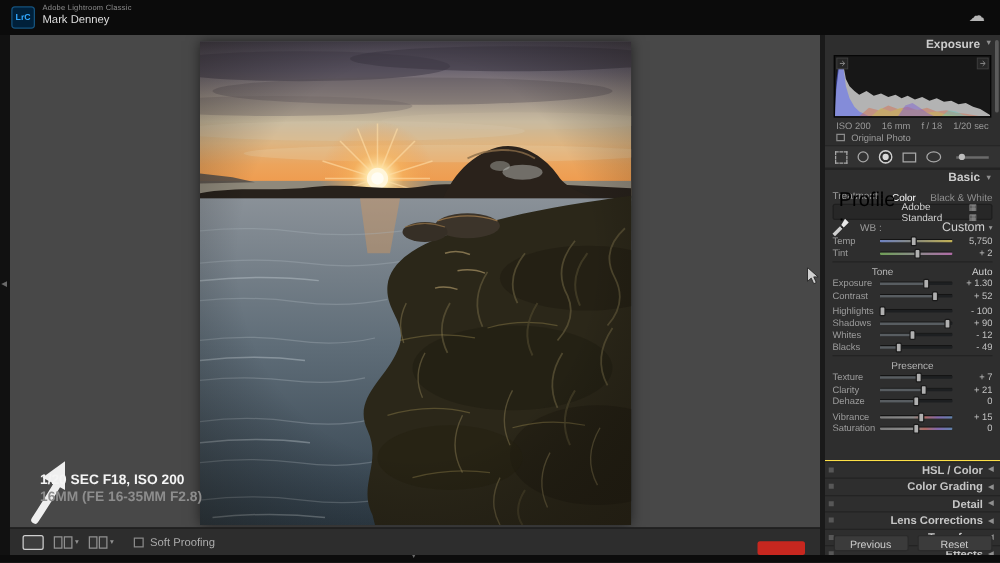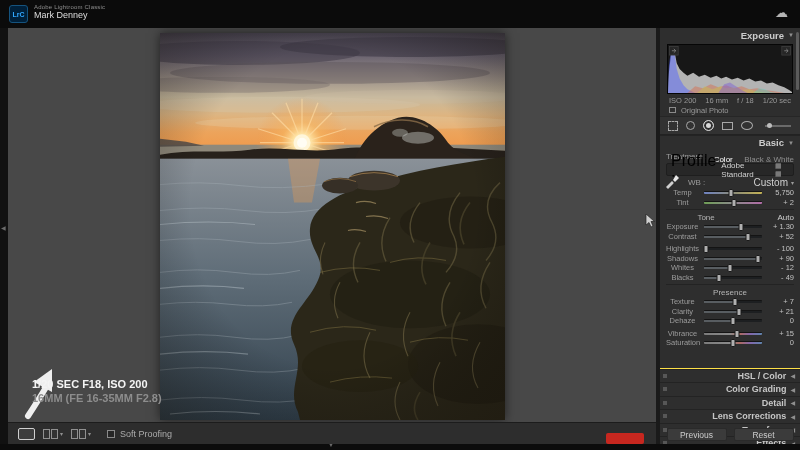--- a/index.html
+++ b/index.html
@@ -91,21 +91,21 @@
                 display:flex; align-items:center; padding:0 4px; margin:1px 0; }
   #profilebox .pv { font-size:8px; color:#d2d2d2; margin-left:0; }
   #profilebox .grid { margin-left:auto; font-size:7px; color:#9a9a9a; }
   #wbrow { position:relative; }
   #wbrow .wblab { margin-left:22px; }
   #wbrow .wbval { margin-left:auto; font-size:10px; color:#cfcfcf; }
   #wbrow .dd { font-size:6px; color:#9a9a9a; margin-left:3px; }
   #dropper { position:absolute; left:-2px; top:-4px; }
 
   .srow { display:flex; align-items:center; height:9.5px; }
-  .srow .slbl { width:38px; text-align:center; font-size:7.5px; color:#9c9c9c; padding-right:5px; }
+  .srow .slbl { width:38px; text-align:left; font-size:7.5px; color:#9c9c9c; padding-right:5px; }
   .strack { position:relative; width:58px; height:3px; background:#1d1f21; border-radius:1px;
             border-top:1px solid #141414; }
   .strack .fill { position:absolute; left:0; top:0; height:100%; background:#585d61; }
   .strack .knob { position:absolute; top:-3px; width:5px; height:8px; background:#b0b0b0;
                   border:1px solid #1a1a1a; border-radius:1.5px; transform:translateX(-50%); }
   .track-temp { background:linear-gradient(90deg,#6f83c2,#8a8b7a,#c3b254); }
   .track-tint { background:linear-gradient(90deg,#6f9e56,#8b8b8b,#b06ba6); }
   .track-vib  { background:linear-gradient(90deg,#7c7c7c 0%,#8a8a8a 45%,#ad6a63 62%,#8268ad 80%,#5f83ad 100%); }
   .srow .sval { margin-left:auto; font-size:7.5px; color:#c2c2c2; }
   .sdiv { height:1px; background:#232323; margin:2px 0; }

